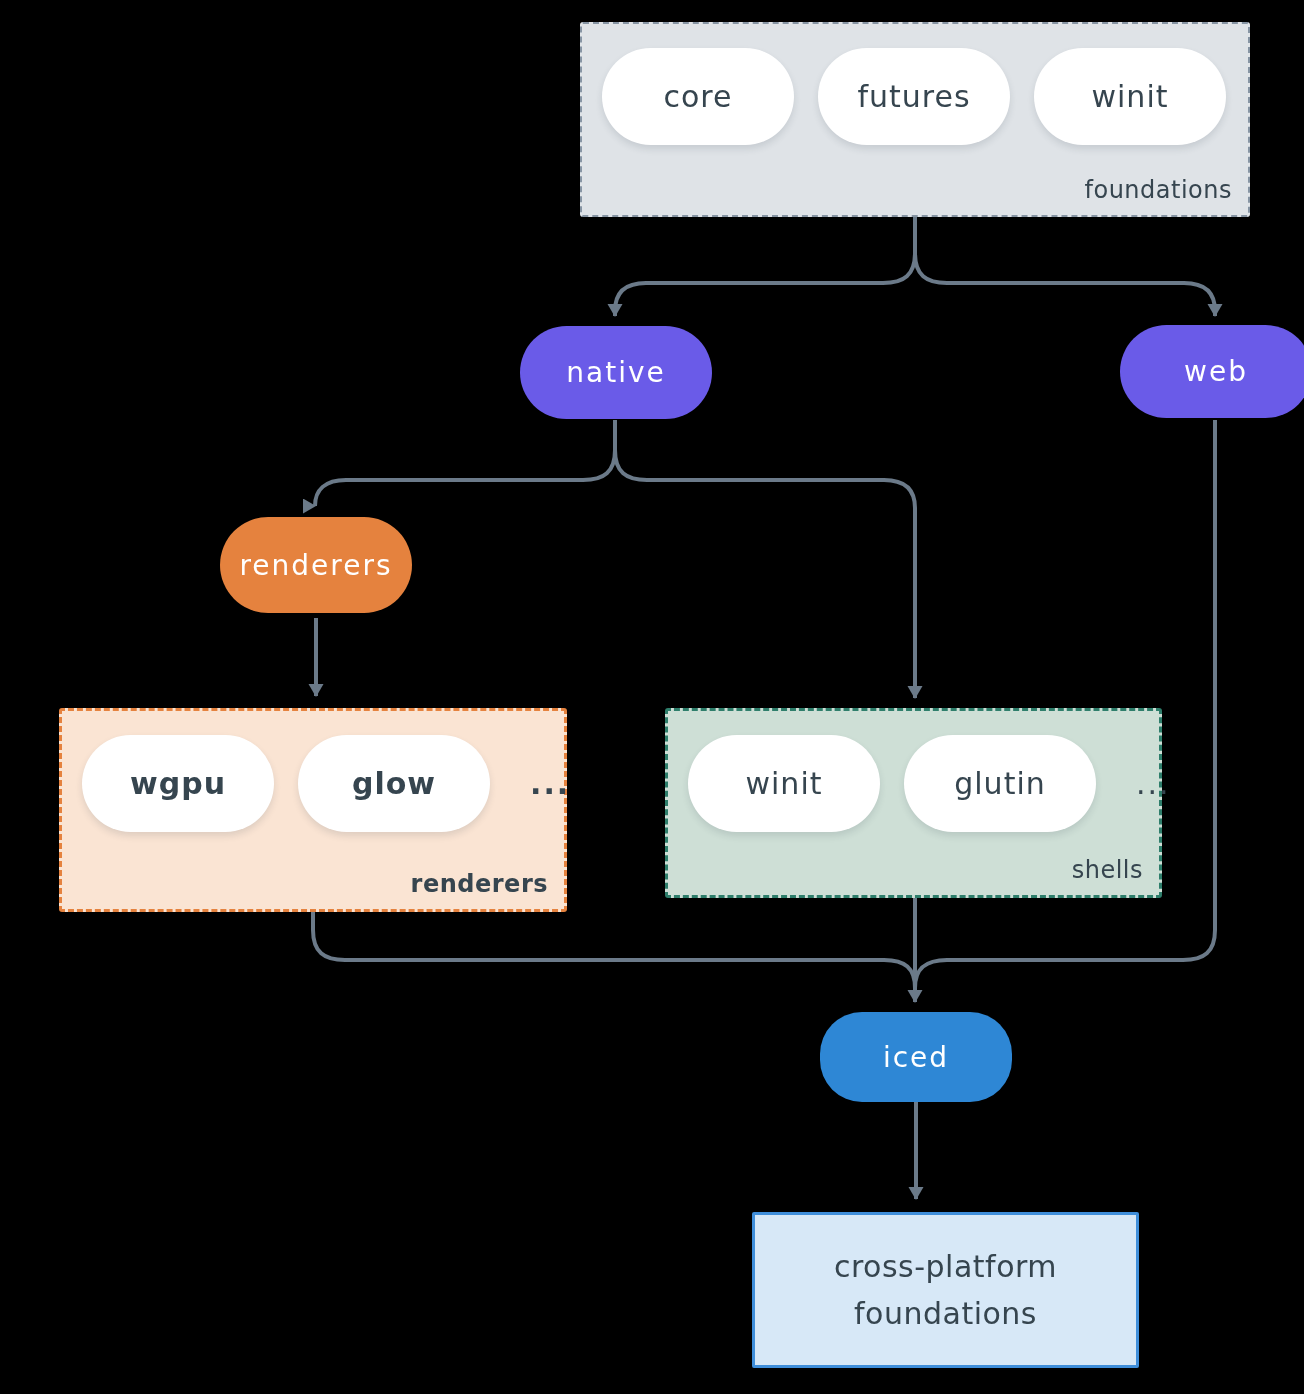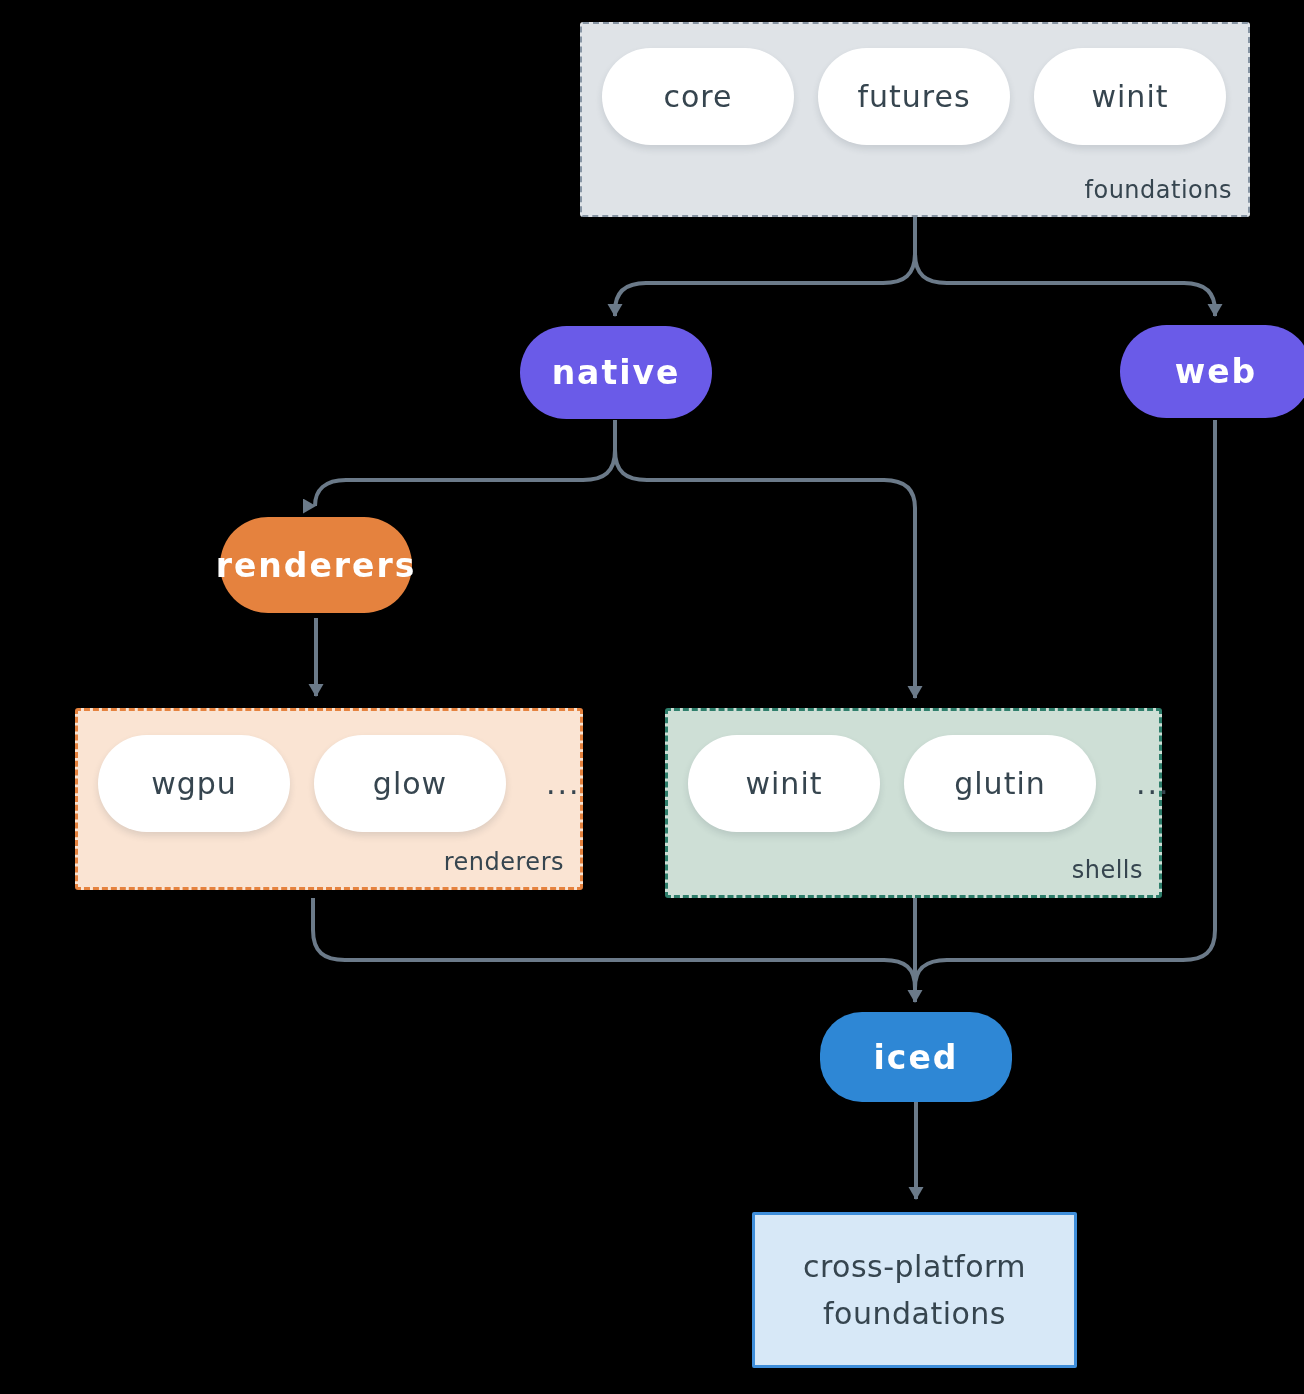--- a/index.html
+++ b/index.html
@@ -19,23 +19,24 @@
   .groupbox .grouplabel{
     position:absolute;right:16px;bottom:11px;
     font-size:24px;color:var(--ink);letter-spacing:0.5px;
   }
   #foundations-box{
     left:548px;top:22px;width:670px;height:195px;
     background:var(--foundations_fill);
     border:2px dashed var(--foundations_border);
   }
   #renderers-box{
-    left:43px;top:708px;width:508px;height:182px;
+    left:27px;top:708px;width:508px;height:204px;
     background:var(--renderers_fill);
     border:3px dashed var(--renderers_border);
+    font-weight:bold;
   }
   #shells-box{
     left:633px;top:708px;width:497px;height:190px;
     background:var(--shells_fill);
     border:3px dashed var(--shells_border);
     padding-left:16px;
   }
   .pill-row{
     position:absolute;left:20px;top:24px;
     display:flex;align-items:center;gap:24px;
@@ -48,32 +49,31 @@
   .pill.white{
     background:var(--pill_fill);
     width:192px;height:97px;
     box-shadow:0 4px 7px rgba(40,55,70,0.13);
   }
   .dots{font-size:30px;color:var(--ink);letter-spacing:2px;margin-left:16px;}
 
   .node-pill{
     position:absolute;z-index:2;
     display:flex;align-items:center;justify-content:center;
-    color:#fff;font-size:33px;letter-spacing:2px;
+    color:#fff;font-size:28px;letter-spacing:2px;
     border-radius:50px;
-    font-weight:bold;
   }
   #native-pill{left:488px;top:326px;width:192px;height:93px;background:var(--purple);}
   #web-pill{left:1088px;top:325px;width:192px;height:93px;background:var(--purple);}
   #graphics-pill{left:188px;top:517px;width:192px;height:96px;background:var(--orange);}
   #iced-pill{left:788px;top:1012px;width:192px;height:90px;background:var(--blue);border-radius:42px;}
 
   #app-box{
     position:absolute;z-index:2;
-    left:720px;top:1212px;width:325px;height:156px;
+    left:720px;top:1212px;width:387px;height:156px;
     background:var(--app_fill);
     border:3px solid var(--app_border);
     border-radius:2px;box-sizing:border-box;
     display:flex;flex-direction:column;align-items:center;justify-content:center;
     color:var(--ink);font-size:30px;line-height:47px;letter-spacing:0.5px;
   }
 </style>
 </head>
 <body>
 

